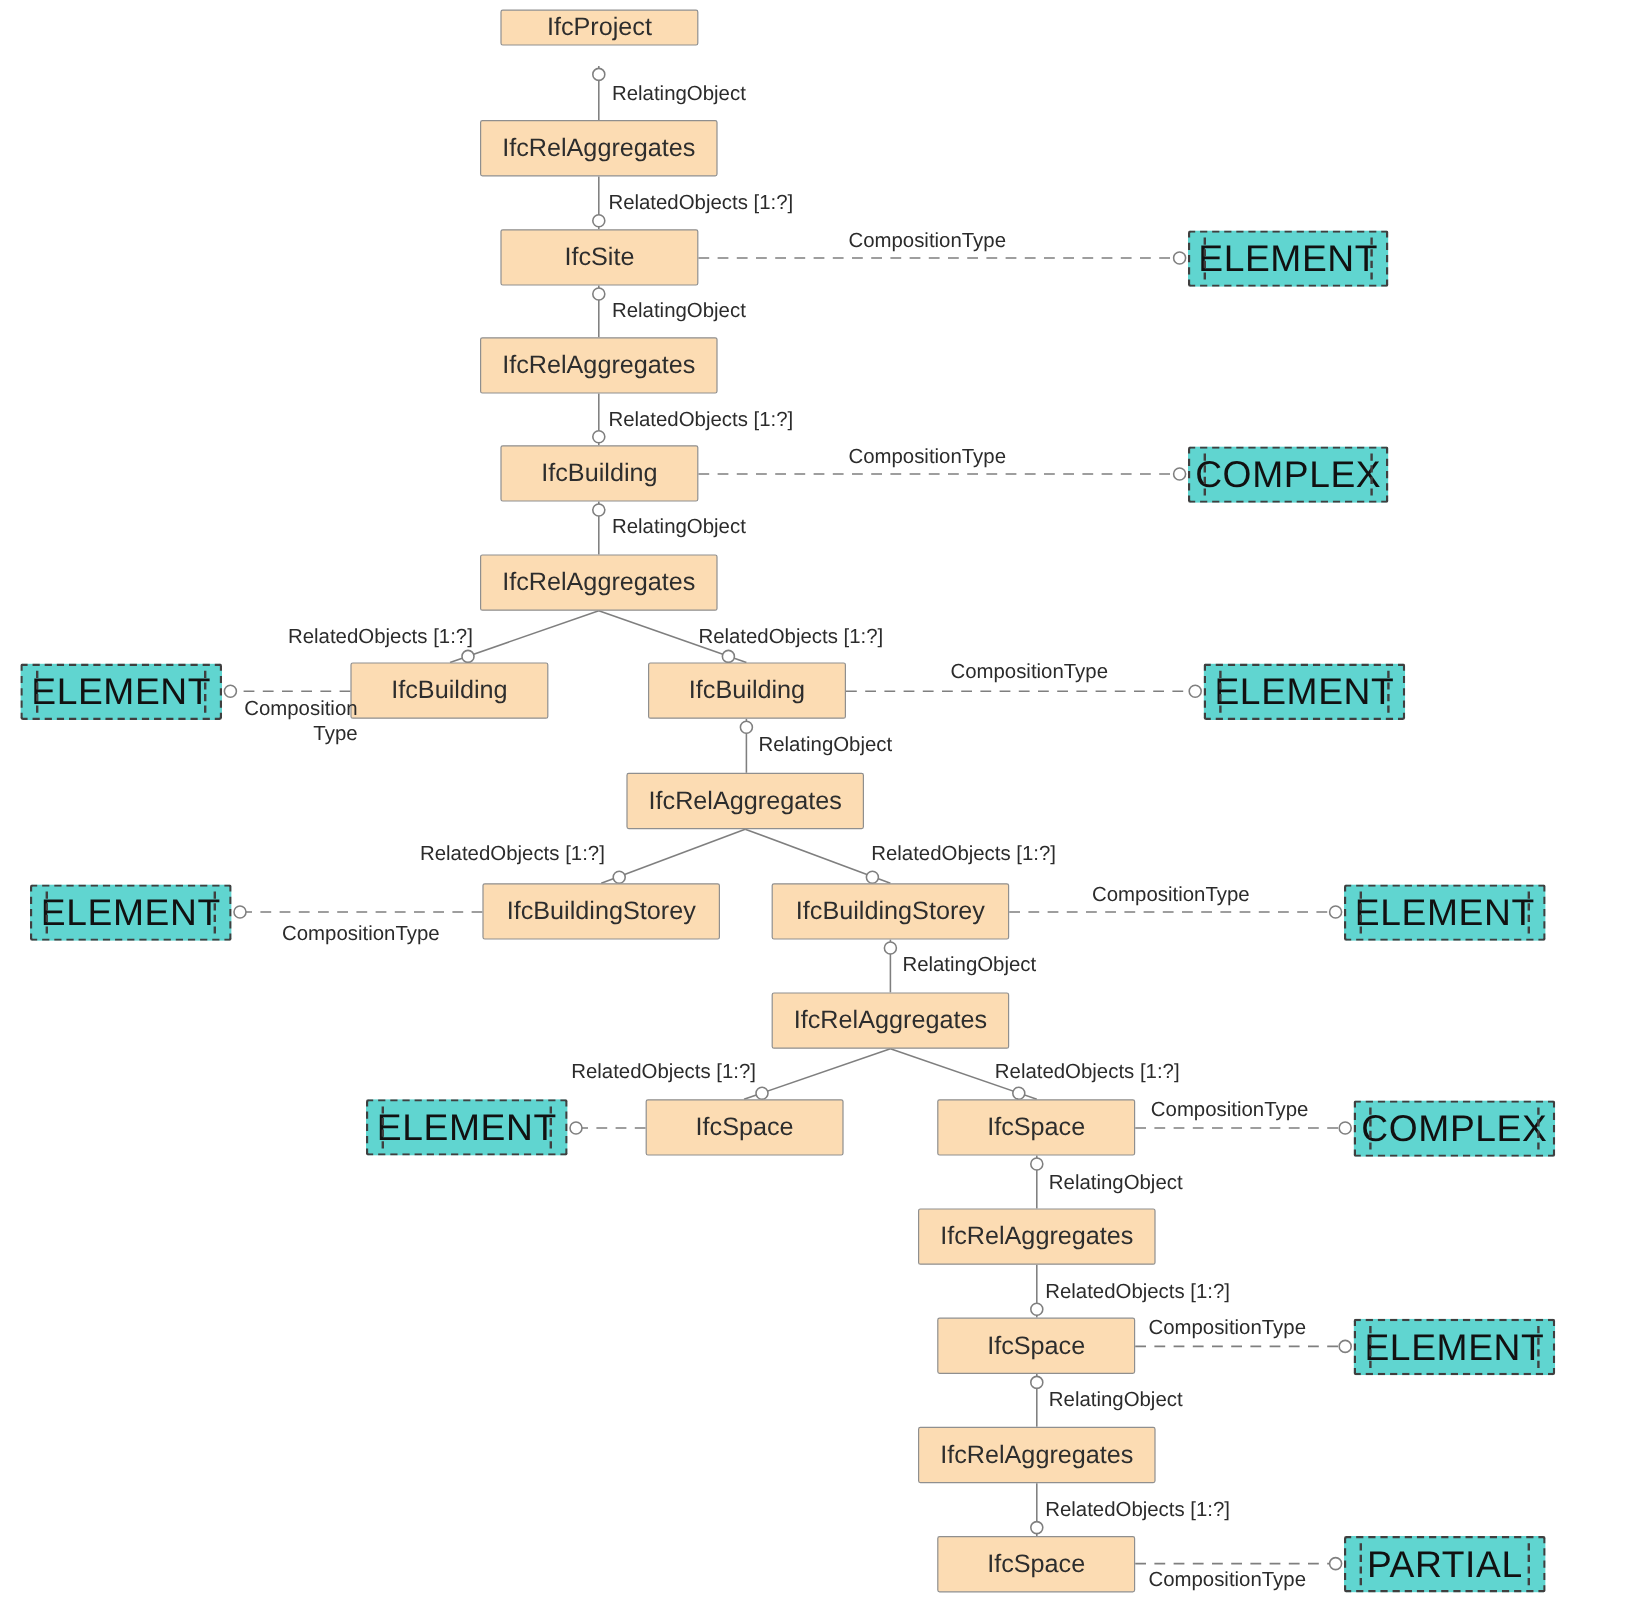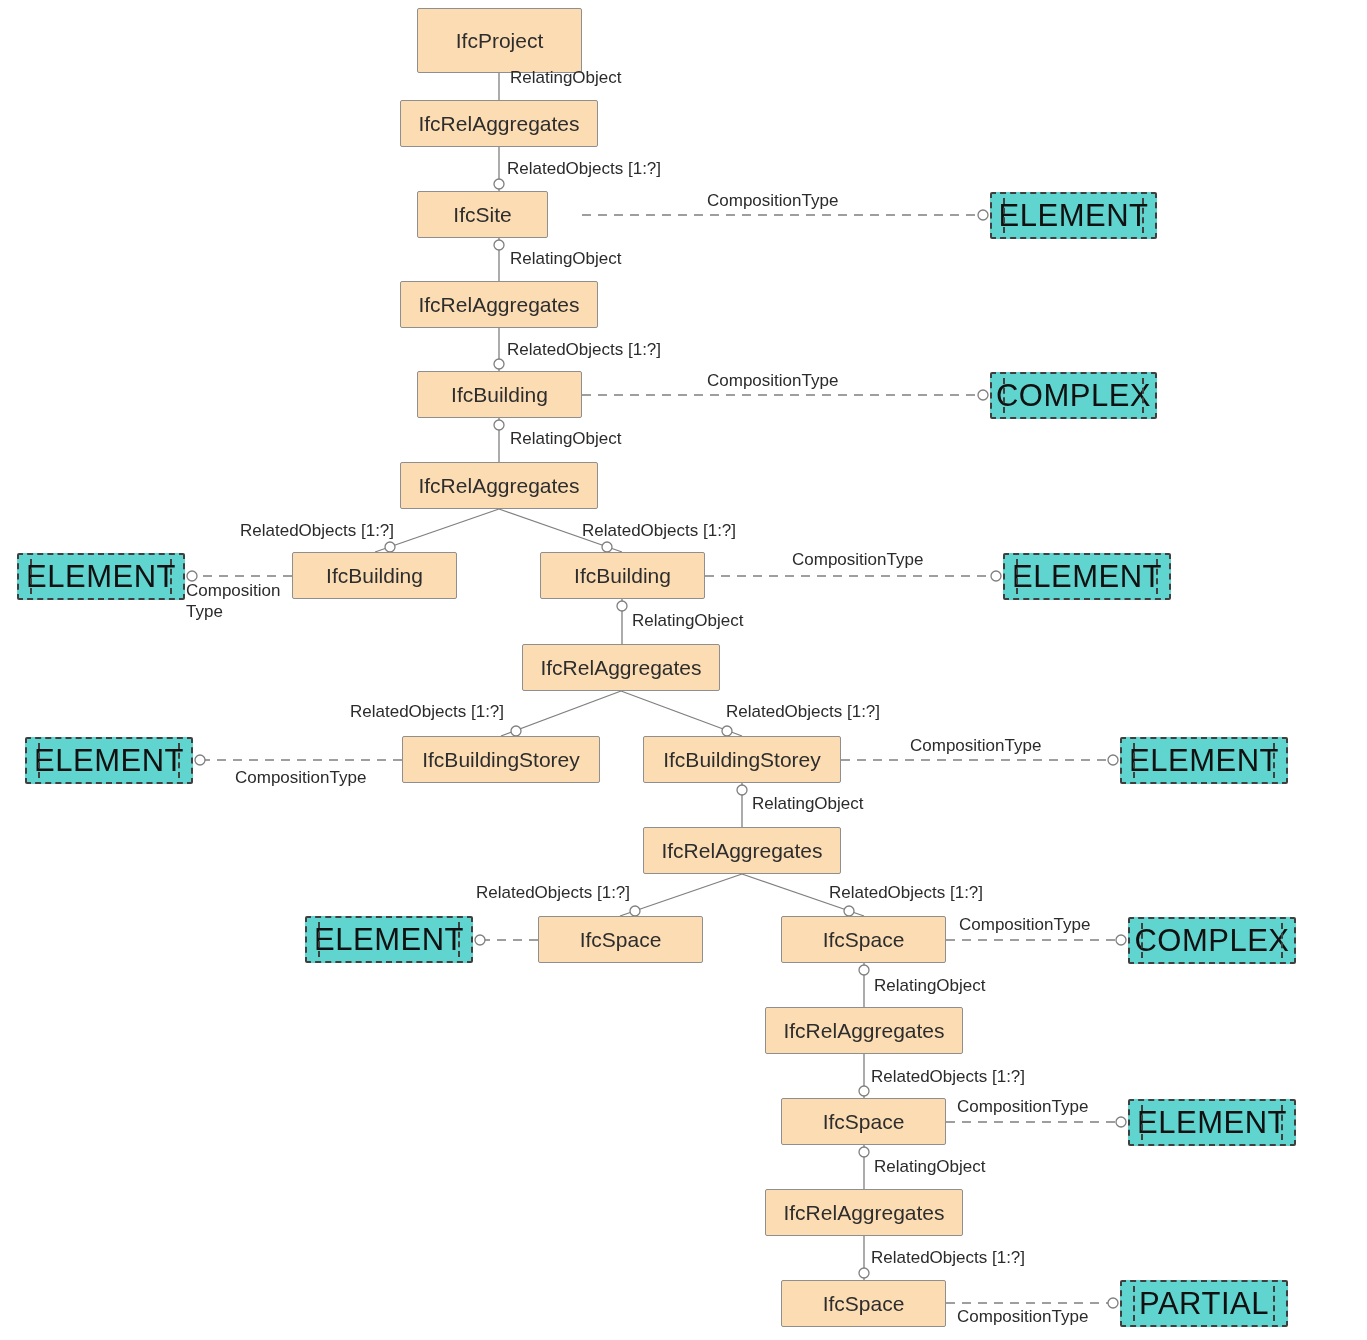--- a/index.html
+++ b/index.html
@@ -26,21 +26,21 @@
   .enum::before, .enum::after {
     content:""; position:absolute; top:4px; bottom:4px; width:0;
     border-left:2px dashed #3f3f3f;
   }
   .enum::before { left:11px; }
   .enum::after  { right:11px; }
   .edge-label {
     position:absolute; font-size:17px; color:#2b2b2b;
     white-space:pre-line; line-height:21px;
   }
-  .edge-label.wrap { width:112px; text-align:left; }
+  .edge-label.wrap { width:112px; text-align:right; }
 </style>
 </head>
 <body>
 
 <div class="diagram">
 
   <svg class="connectors" width="1367" height="1340" viewBox="0 0 1367 1340">
     <g stroke="#7f7f7f" stroke-width="1.3" fill="none">
       <line x1="499" y1="55" x2="499" y2="100"></line>
       <line x1="499" y1="147" x2="499" y2="191"></line>
@@ -96,23 +96,23 @@
       <circle cx="996" cy="576" r="5"></circle>
       <circle cx="200" cy="760" r="5"></circle>
       <circle cx="1113" cy="760" r="5"></circle>
       <circle cx="480" cy="940" r="5"></circle>
       <circle cx="1121" cy="940" r="5"></circle>
       <circle cx="1121" cy="1122" r="5"></circle>
       <circle cx="1113" cy="1303" r="5"></circle>
     </g>
   </svg>
 
-  <div class="node entity" style="left:417px;top:8px;width:165px;height:65px">IfcProject</div>
+  <div class="node entity" style="left:417px;top:8px;width:165px;height:30px">IfcProject</div>
   <div class="node entity" style="left:400px;top:100px;width:198px;height:47px">IfcRelAggregates</div>
-  <div class="node entity" style="left:417px;top:191px;width:131px;height:47px">IfcSite</div>
+  <div class="node entity" style="left:417px;top:191px;width:165px;height:47px">IfcSite</div>
   <div class="node entity" style="left:400px;top:281px;width:198px;height:47px">IfcRelAggregates</div>
   <div class="node entity" style="left:417px;top:371px;width:165px;height:47px">IfcBuilding</div>
   <div class="node entity" style="left:400px;top:462px;width:198px;height:47px">IfcRelAggregates</div>
   <div class="node entity" style="left:292px;top:552px;width:165px;height:47px">IfcBuilding</div>
   <div class="node entity" style="left:540px;top:552px;width:165px;height:47px">IfcBuilding</div>
   <div class="node entity" style="left:522px;top:644px;width:198px;height:47px">IfcRelAggregates</div>
   <div class="node entity" style="left:402px;top:736px;width:198px;height:47px">IfcBuildingStorey</div>
   <div class="node entity" style="left:643px;top:736px;width:198px;height:47px">IfcBuildingStorey</div>
   <div class="node entity" style="left:643px;top:827px;width:198px;height:47px">IfcRelAggregates</div>
   <div class="node entity" style="left:538px;top:916px;width:165px;height:47px">IfcSpace</div>

